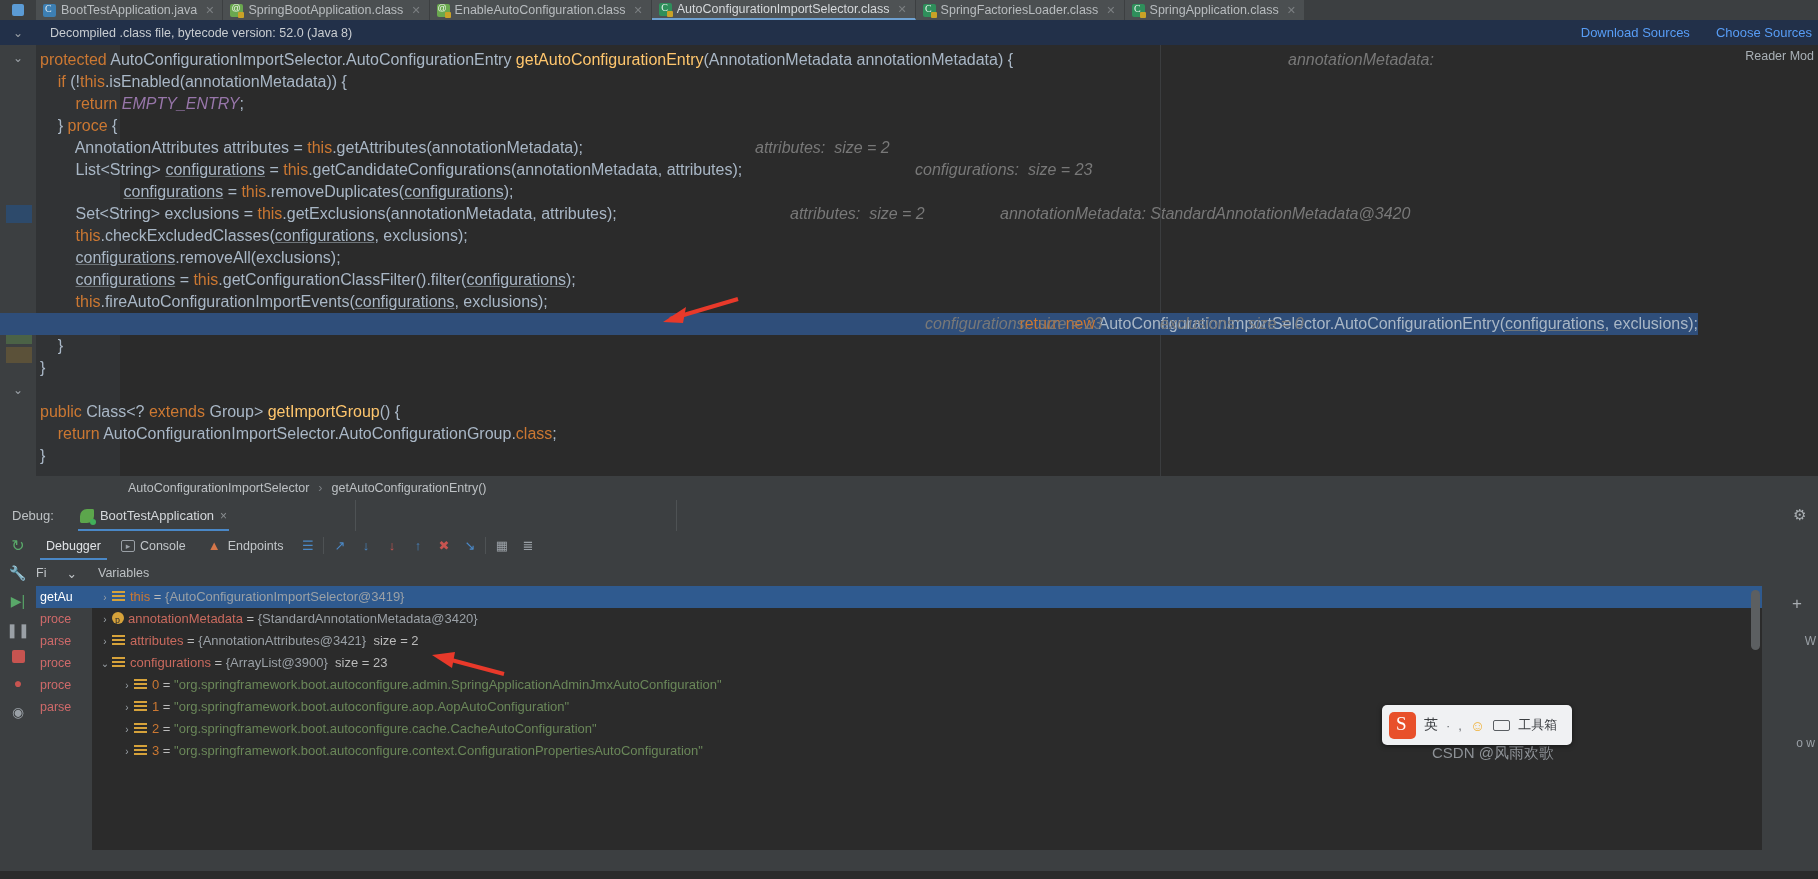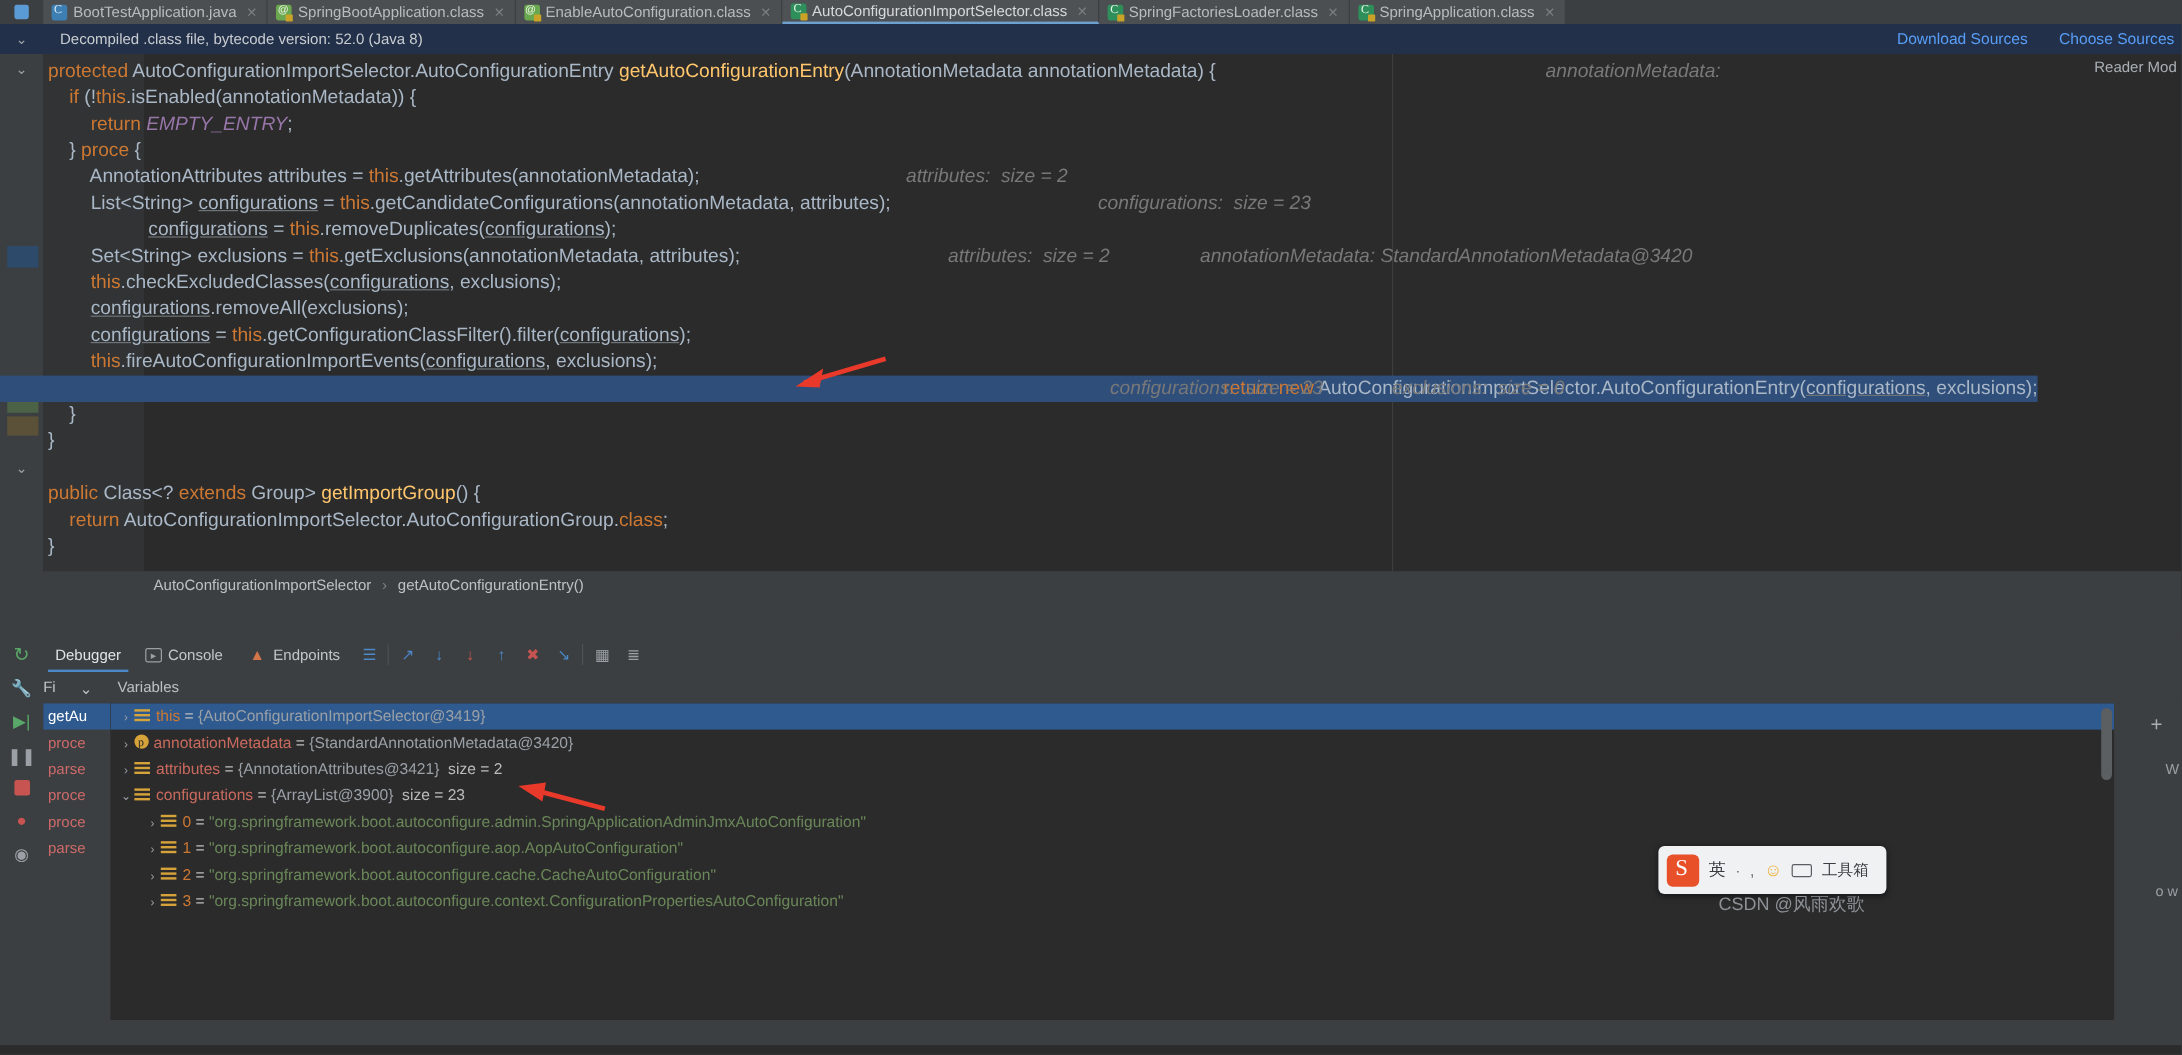--- a/index.html
+++ b/index.html
@@ -322,20 +322,33 @@
 
   <div class="breadcrumb">
     <span class="bc-pad"></span>
     <span>AutoConfigurationImportSelector</span>
     <span class="sep">›</span>
     <span>getAutoConfigurationEntry()</span>
   </div>
 
   <div class="debugwin">
 
+    <div class="debug-header">
+      <span class="debug-label">Debug:</span>
+      <span class="runtab">
+        <span class="leaf-icon">
+            <i class="dot"></i>
+          </span>
+        <span>BootTestApplication</span>
+        <span class="tclose">×</span>
+      </span>
+      <span class="hdr-div" style="margin-left:120px;"></span>
+      <span class="hdr-div" style="margin-left:320px;"></span>
+      <span class="gear">⚙</span>
+    </div>
 
     <div class="debug-toolbar">
       <span class="dt-left">
           <span class="rerun">↻</span>
         </span>
       <span class="dtab sel">
         <span>Debugger</span>
       </span>
       <span class="dtab">
         <span class="tbicon" style="border:1px solid #9aa0a6;border-radius:2px;width:14px;height:12px;font-size:9px;">▸</span>

